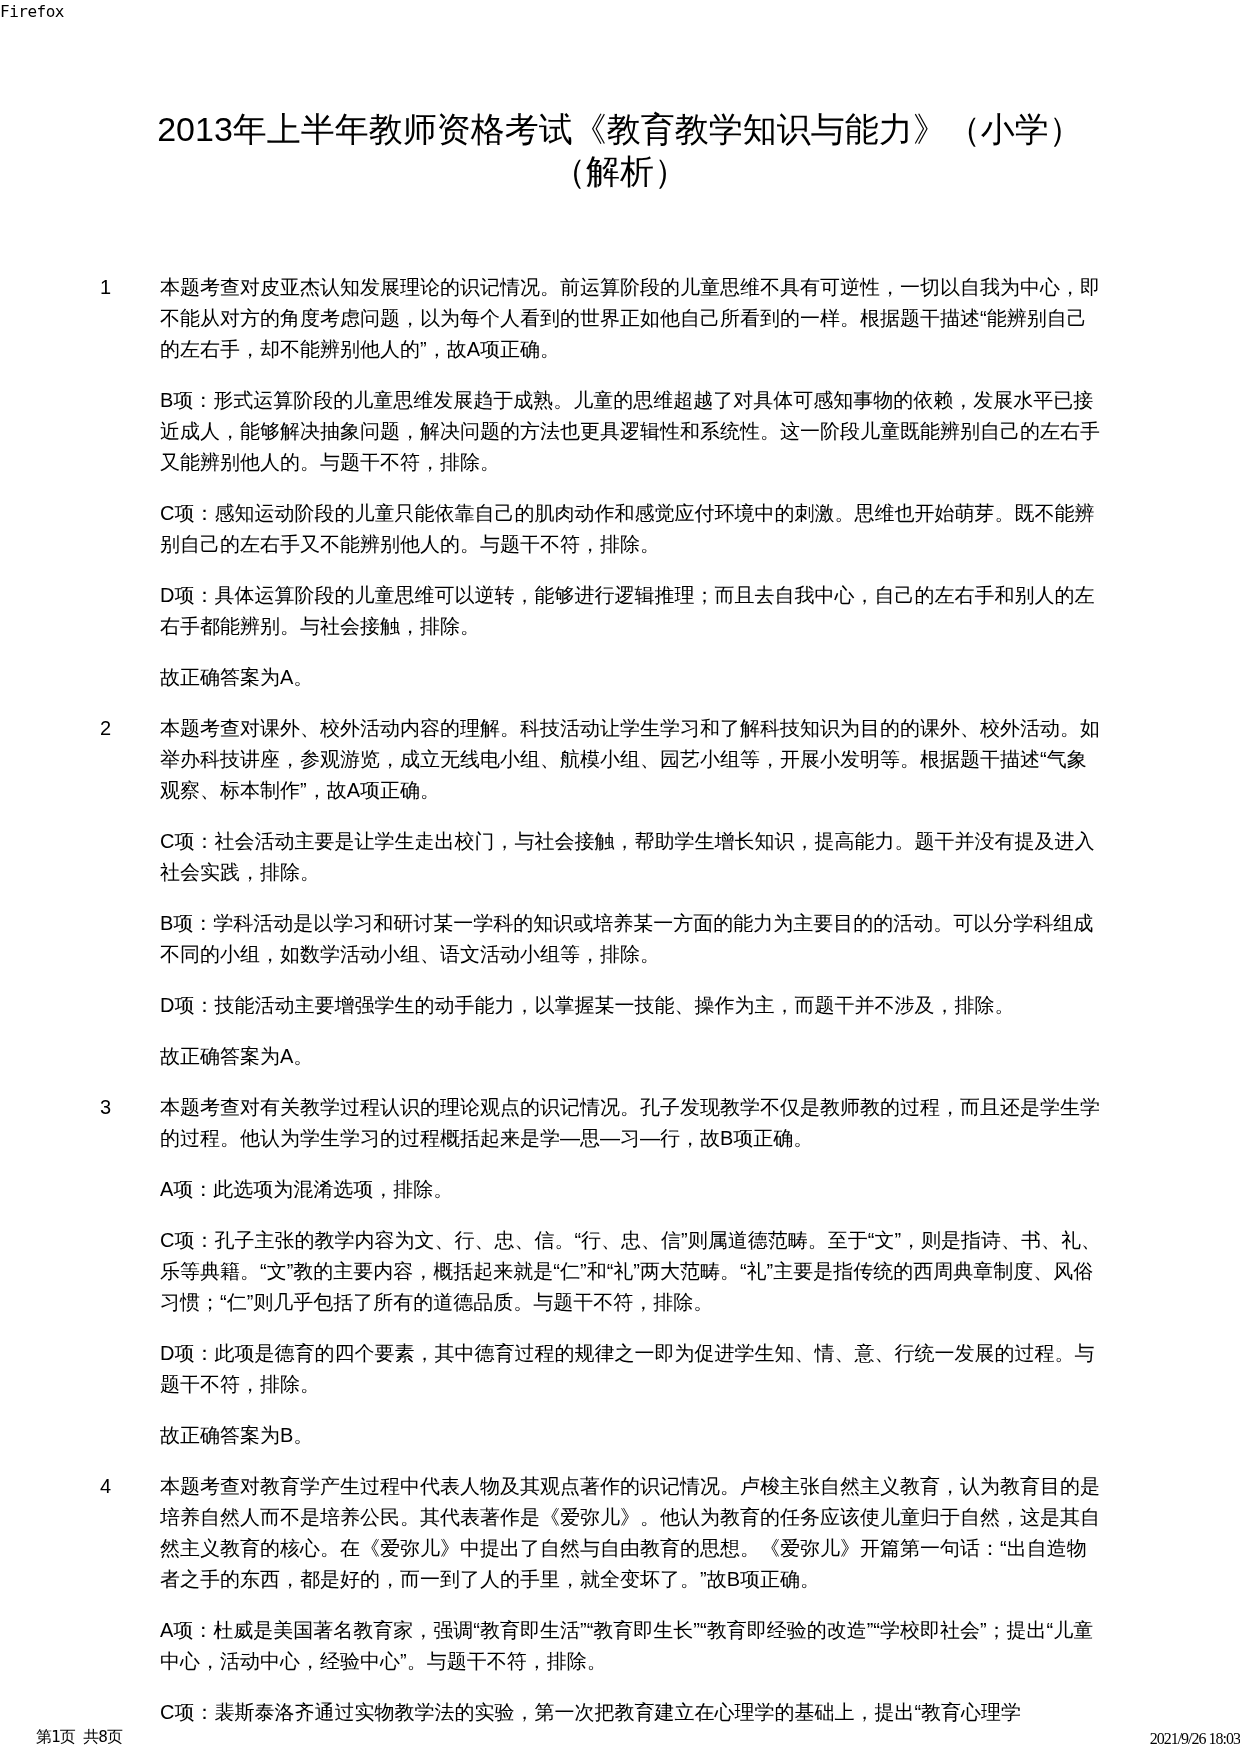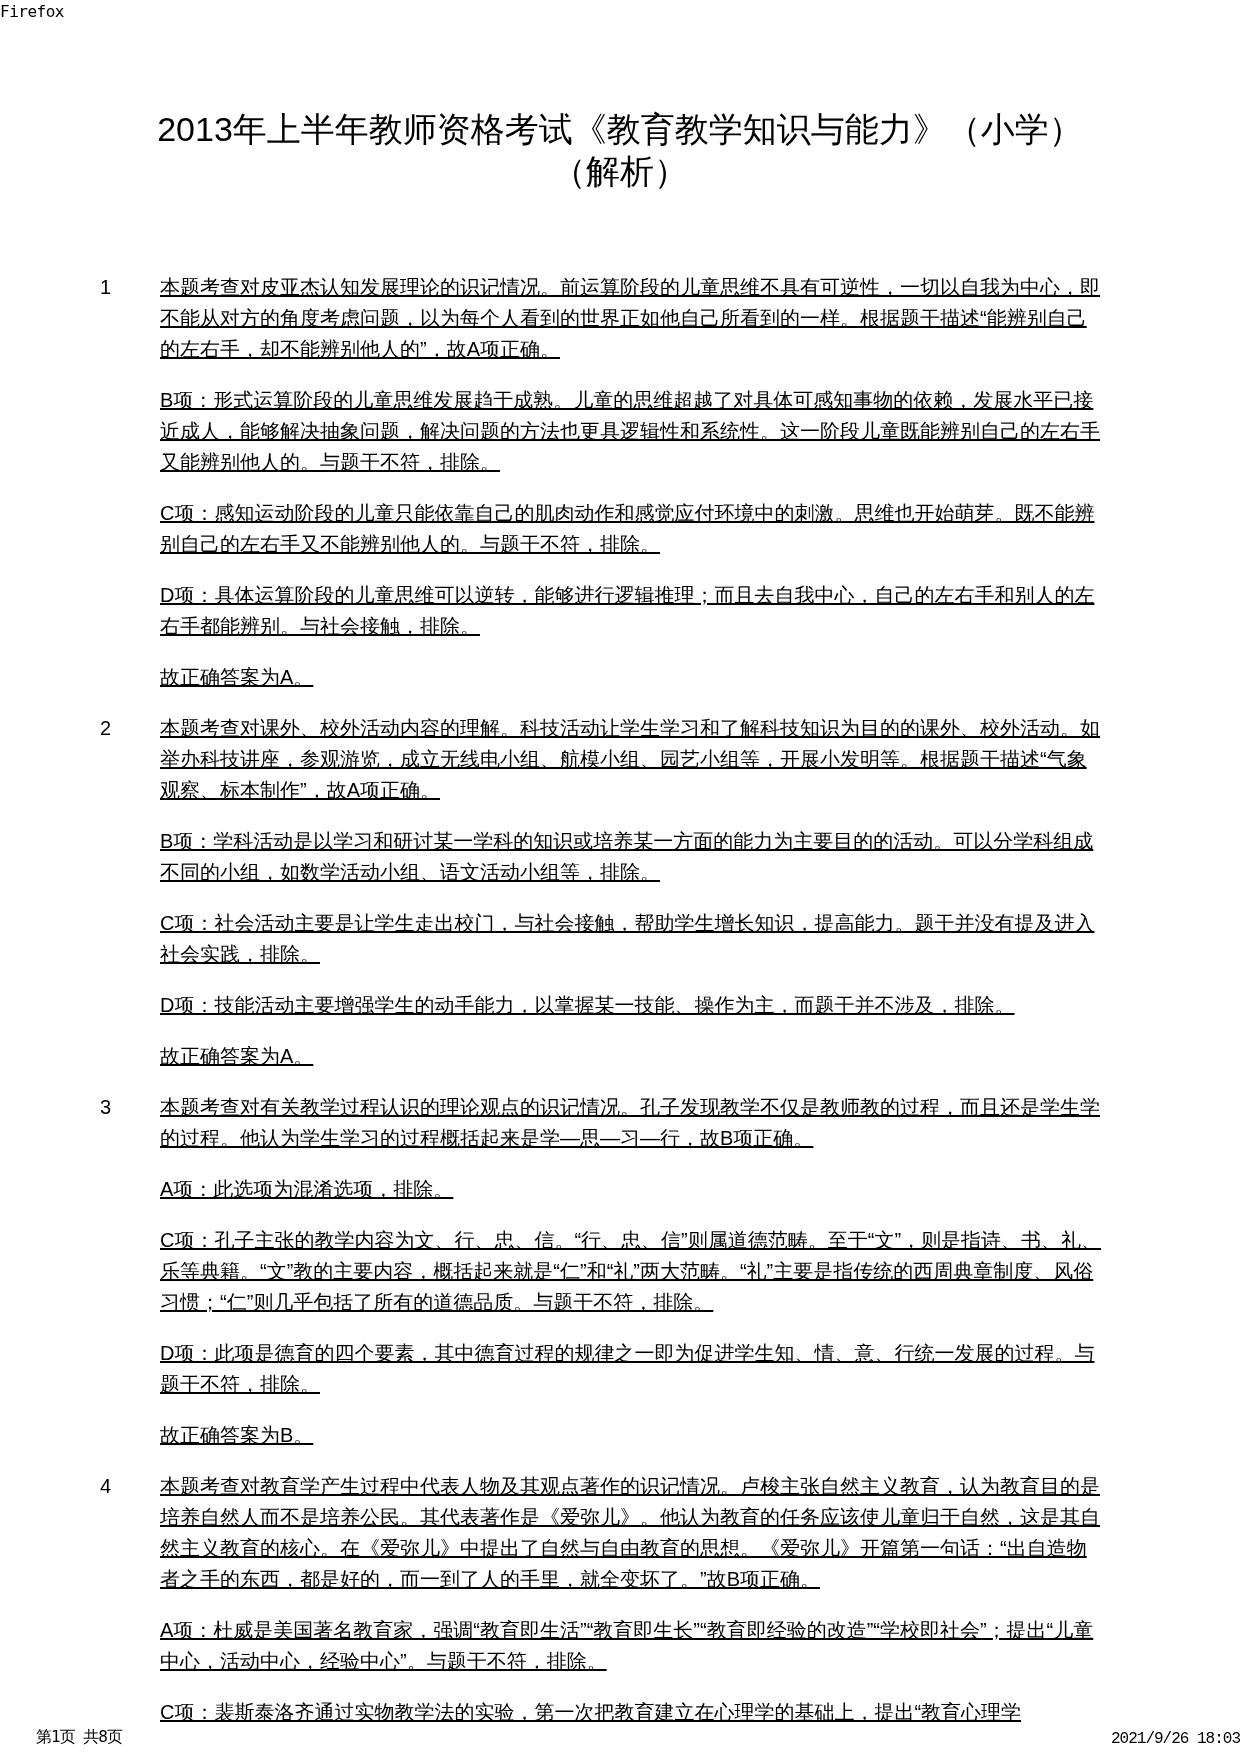--- a/index.html
+++ b/index.html
@@ -2,24 +2,24 @@
 <html><head>
 <meta charset="utf-8">
 <style>
   html, body { margin: 0; padding: 0; background: #ffffff; }
   body { width: 1240px; height: 1754px; position: relative; overflow: hidden; color: #000; }
   .app-label { position: absolute; left: 0; top: 2px; font-family: "DejaVu Sans Mono", "Liberation Mono", monospace; font-size: 16px; letter-spacing: -0.5px; }
   .doc-title { position: absolute; left: 60px; width: 1120px; top: 108px; text-align: center; font-family: "Liberation Sans", "DejaVu Sans", sans-serif; font-size: 34px; line-height: 42px; font-weight: normal; margin: 0; }
   .content { position: absolute; left: 0; top: 252px; width: 1240px; font-family: "Liberation Sans", "DejaVu Sans", sans-serif; font-size: 20px; line-height: 31px; }
   .question { position: relative; margin-bottom: 15px; }
   .q-num { position: absolute; left: 100px; top: 0; width: 40px; }
-  .para { margin-left: 160px; width: 945px; margin-bottom: 15px; text-decoration: underline; }
+  .para { margin-left: 160px; width: 945px; margin-bottom: 15px; }
   .para:last-child { margin-bottom: 0; }
   .footer-left { position: absolute; left: 0; bottom: 6px; font-family: "DejaVu Sans Mono", "Liberation Mono", monospace; font-size: 16px; letter-spacing: -1px; margin-left: 36px; }
-  .footer-right { position: absolute; right: 0; bottom: 6px; font-family: Liberation Mono, monospace; font-size: 16px; letter-spacing: -1px; }
+  .footer-right { position: absolute; right: 0; bottom: 6px; font-family: Liberation Serif, serif; font-size: 16px; letter-spacing: -1px; }
 </style>
 </head>
 <body>
 
 <div class="app-label">Firefox</div>
 
 <h1 class="doc-title">
   <span>2013年上半年教师资格考试《教育教学知识与能力》（小学）</span><br>
   <span>（解析）</span>
 </h1>
@@ -30,22 +30,22 @@
     <p class="para">本题考查对皮亚杰认知发展理论的识记情况。前运算阶段的儿童思维不具有可逆性，一切以自我为中心，即不能从对方的角度考虑问题，以为每个人看到的世界正如他自己所看到的一样。根据题干描述“能辨别自己的左右手，却不能辨别他人的”，故A项正确。</p>
     <p class="para">B项：形式运算阶段的儿童思维发展趋于成熟。儿童的思维超越了对具体可感知事物的依赖，发展水平已接近成人，能够解决抽象问题，解决问题的方法也更具逻辑性和系统性。这一阶段儿童既能辨别自己的左右手又能辨别他人的。与题干不符，排除。</p>
     <p class="para">C项：感知运动阶段的儿童只能依靠自己的肌肉动作和感觉应付环境中的刺激。思维也开始萌芽。既不能辨别自己的左右手又不能辨别他人的。与题干不符，排除。</p>
     <p class="para">D项：具体运算阶段的儿童思维可以逆转，能够进行逻辑推理；而且去自我中心，自己的左右手和别人的左右手都能辨别。与社会接触，排除。</p>
     <p class="para">故正确答案为A。</p>
   </div>
 
   <div class="question">
     <div class="q-num">2</div>
     <p class="para">本题考查对课外、校外活动内容的理解。科技活动让学生学习和了解科技知识为目的的课外、校外活动。如举办科技讲座，参观游览，成立无线电小组、航模小组、园艺小组等，开展小发明等。根据题干描述“气象观察、标本制作”，故A项正确。</p>
+    <p class="para">C项：社会活动主要是让学生走出校门，与社会接触，帮助学生增长知识，提高能力。题干并没有提及进入社会实践，排除。</p>
     <p class="para">B项：学科活动是以学习和研讨某一学科的知识或培养某一方面的能力为主要目的的活动。可以分学科组成不同的小组，如数学活动小组、语文活动小组等，排除。</p>
-    <p class="para">C项：社会活动主要是让学生走出校门，与社会接触，帮助学生增长知识，提高能力。题干并没有提及进入社会实践，排除。</p>
     <p class="para">D项：技能活动主要增强学生的动手能力，以掌握某一技能、操作为主，而题干并不涉及，排除。</p>
     <p class="para">故正确答案为A。</p>
   </div>
 
   <div class="question">
     <div class="q-num">3</div>
     <p class="para">本题考查对有关教学过程认识的理论观点的识记情况。孔子发现教学不仅是教师教的过程，而且还是学生学的过程。他认为学生学习的过程概括起来是学—思—习—行，故B项正确。</p>
     <p class="para">A项：此选项为混淆选项，排除。</p>
     <p class="para">C项：孔子主张的教学内容为文、行、忠、信。“行、忠、信”则属道德范畴。至于“文”，则是指诗、书、礼、乐等典籍。“文”教的主要内容，概括起来就是“仁”和“礼”两大范畴。“礼”主要是指传统的西周典章制度、风俗习惯；“仁”则几乎包括了所有的道德品质。与题干不符，排除。</p>
     <p class="para">D项：此项是德育的四个要素，其中德育过程的规律之一即为促进学生知、情、意、行统一发展的过程。与题干不符，排除。</p>

